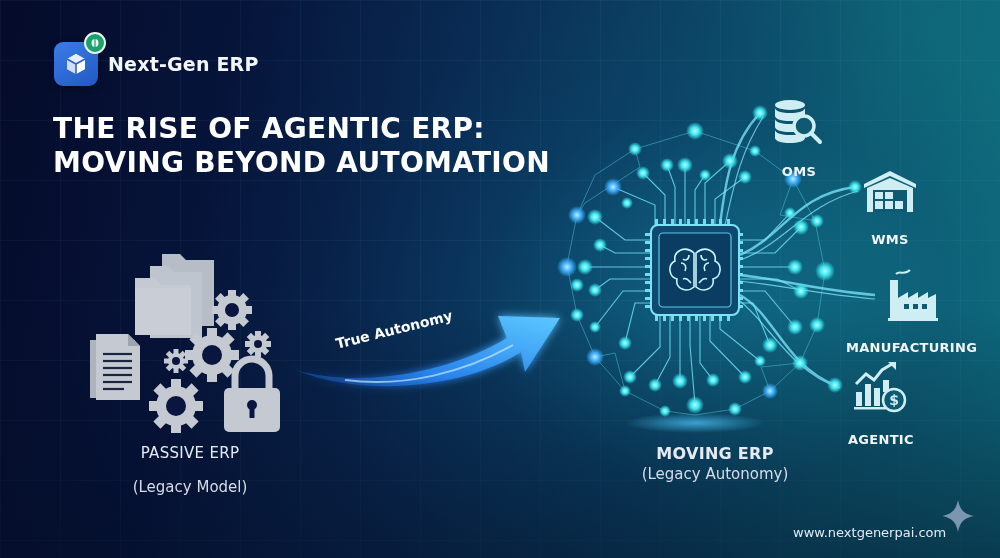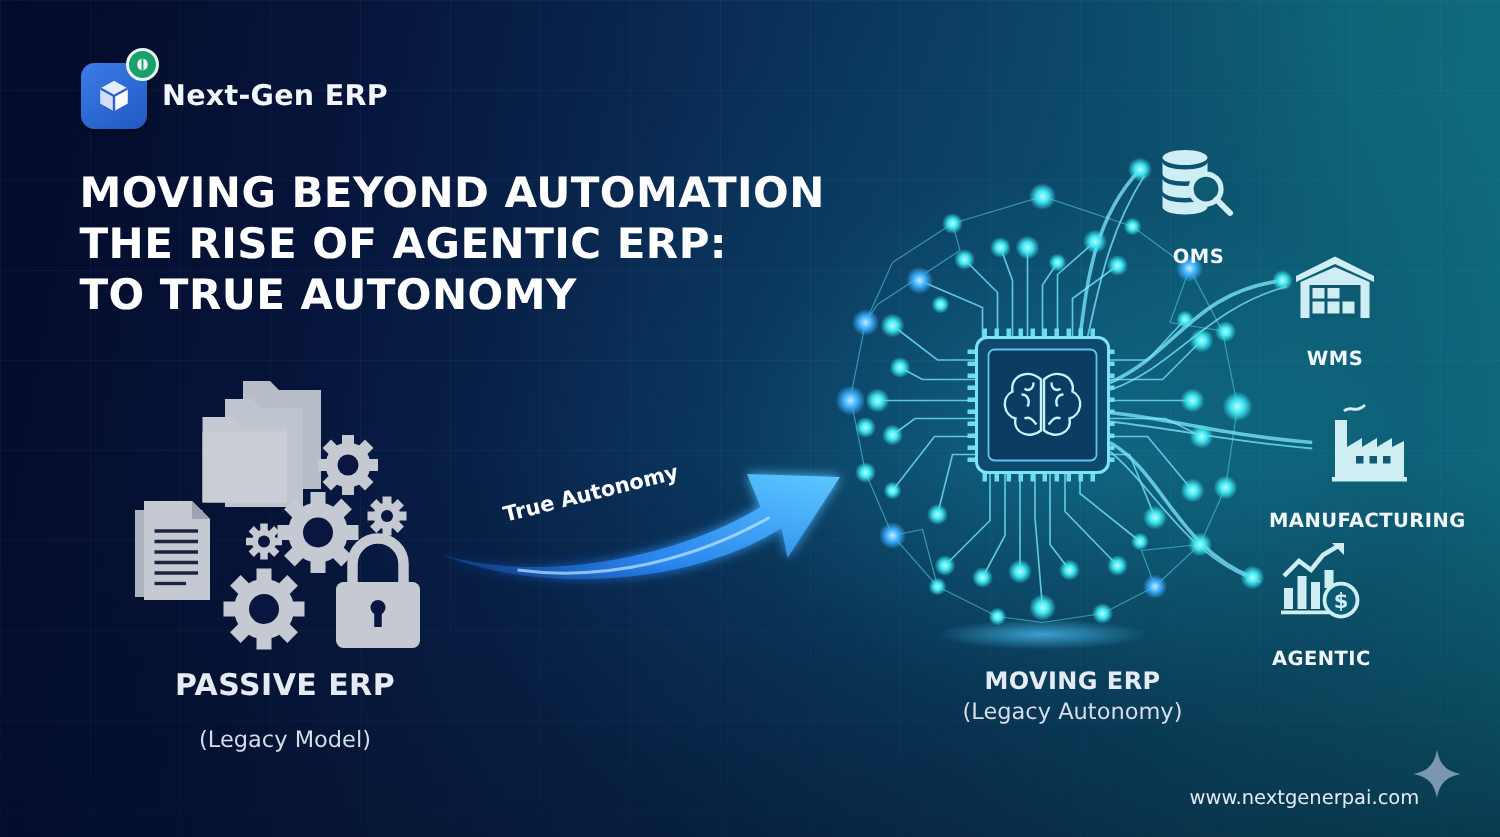--- a/index.html
+++ b/index.html
@@ -51,21 +51,21 @@
     .title {
       position: absolute; left: 53px; top: 112px; z-index: 2;
       color: #ffffff; font-weight: bold; font-size: 28px; line-height: 34px;
       letter-spacing: 0.3px;
     }
     .title div { white-space: nowrap; }
 
     
     .passive-graphic { position: absolute; left: 80px; top: 248px; z-index: 2; }
     .passive-label { position: absolute; left: 95px; top: 444px; width: 190px; text-align: center; z-index: 2; color: #e6ebf3; }
-    .passive-label .l1 { font-weight: bold; font-size: 20px; letter-spacing: 0.3px; }
+    .passive-label .l1 { font-weight: normal; font-size: 15px; letter-spacing: 0.3px; }
     .passive-label .l2 { font-size: 15px; color: #d6dde8; margin-top: 16px; }
 
     
     .arrow-graphic { position: absolute; left: 285px; top: 300px; z-index: 2; }
     .arrow-text {
       position: absolute; left: 336px; top: 336px; z-index: 3;
       color: #ffffff; font-weight: bold; font-size: 14px;
       transform: rotate(-14deg); transform-origin: left center;
       white-space: nowrap;
     }
@@ -109,23 +109,22 @@
         <svg width="10" height="10" viewBox="0 0 10 10">
           <ellipse cx="5" cy="5" rx="3.5" ry="4" fill="#e8f5ee"></ellipse>
           <rect x="4.4" y="1" width="1.2" height="8" fill="#1aa06a"></rect>
         </svg>
       </div>
     </div>
     <span class="brand-name">Next-Gen ERP</span>
   </div>
 
   <div class="title">
+    <div>THE RISE OF AGENTIC ERP:</div>
     <div>MOVING BEYOND AUTOMATION</div>
-    <div>THE RISE OF AGENTIC ERP:</div>
-    <div>TO TRUE AUTONOMY</div>
   </div>
 
   <svg class="passive-graphic" width="200" height="190" viewBox="0 0 200 190">
     <g fill="#c4c9d2">
       <path d="M82 6 h18 l6 6 h28 v66 h-52 z" fill="#b7bdc7"></path>
       <path d="M70 18 h18 l6 6 h28 v66 h-52 z" fill="#bfc5ce"></path>
       <path d="M55 30 h20 l6 7 h30 v50 h-56 z" fill="#c4c9d2"></path>
       <rect x="55" y="40" width="56" height="47" fill="#c9ced6"></rect>
     </g>
     <g>

